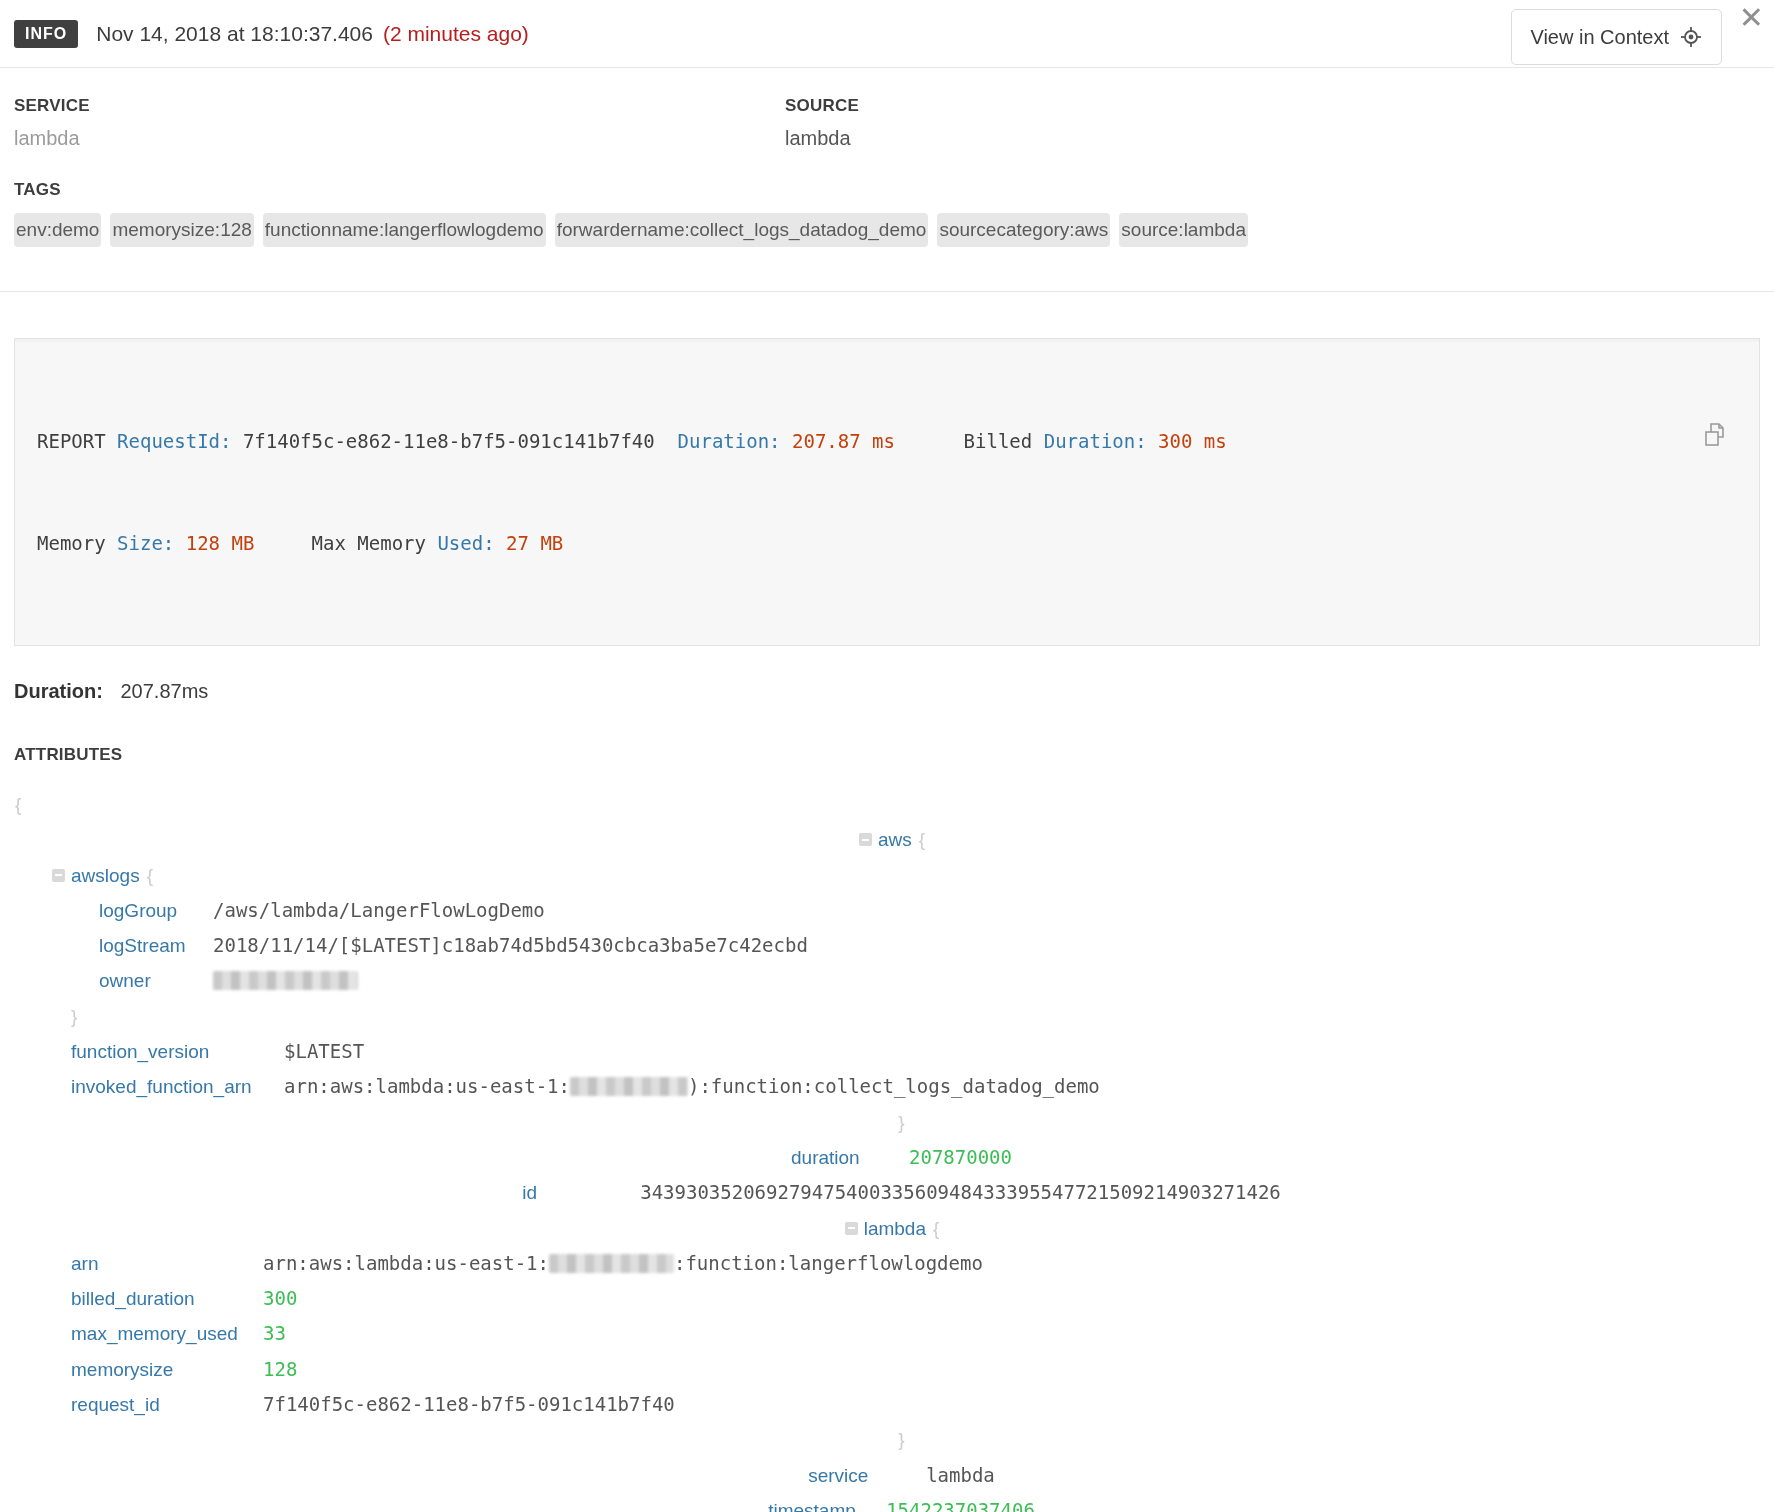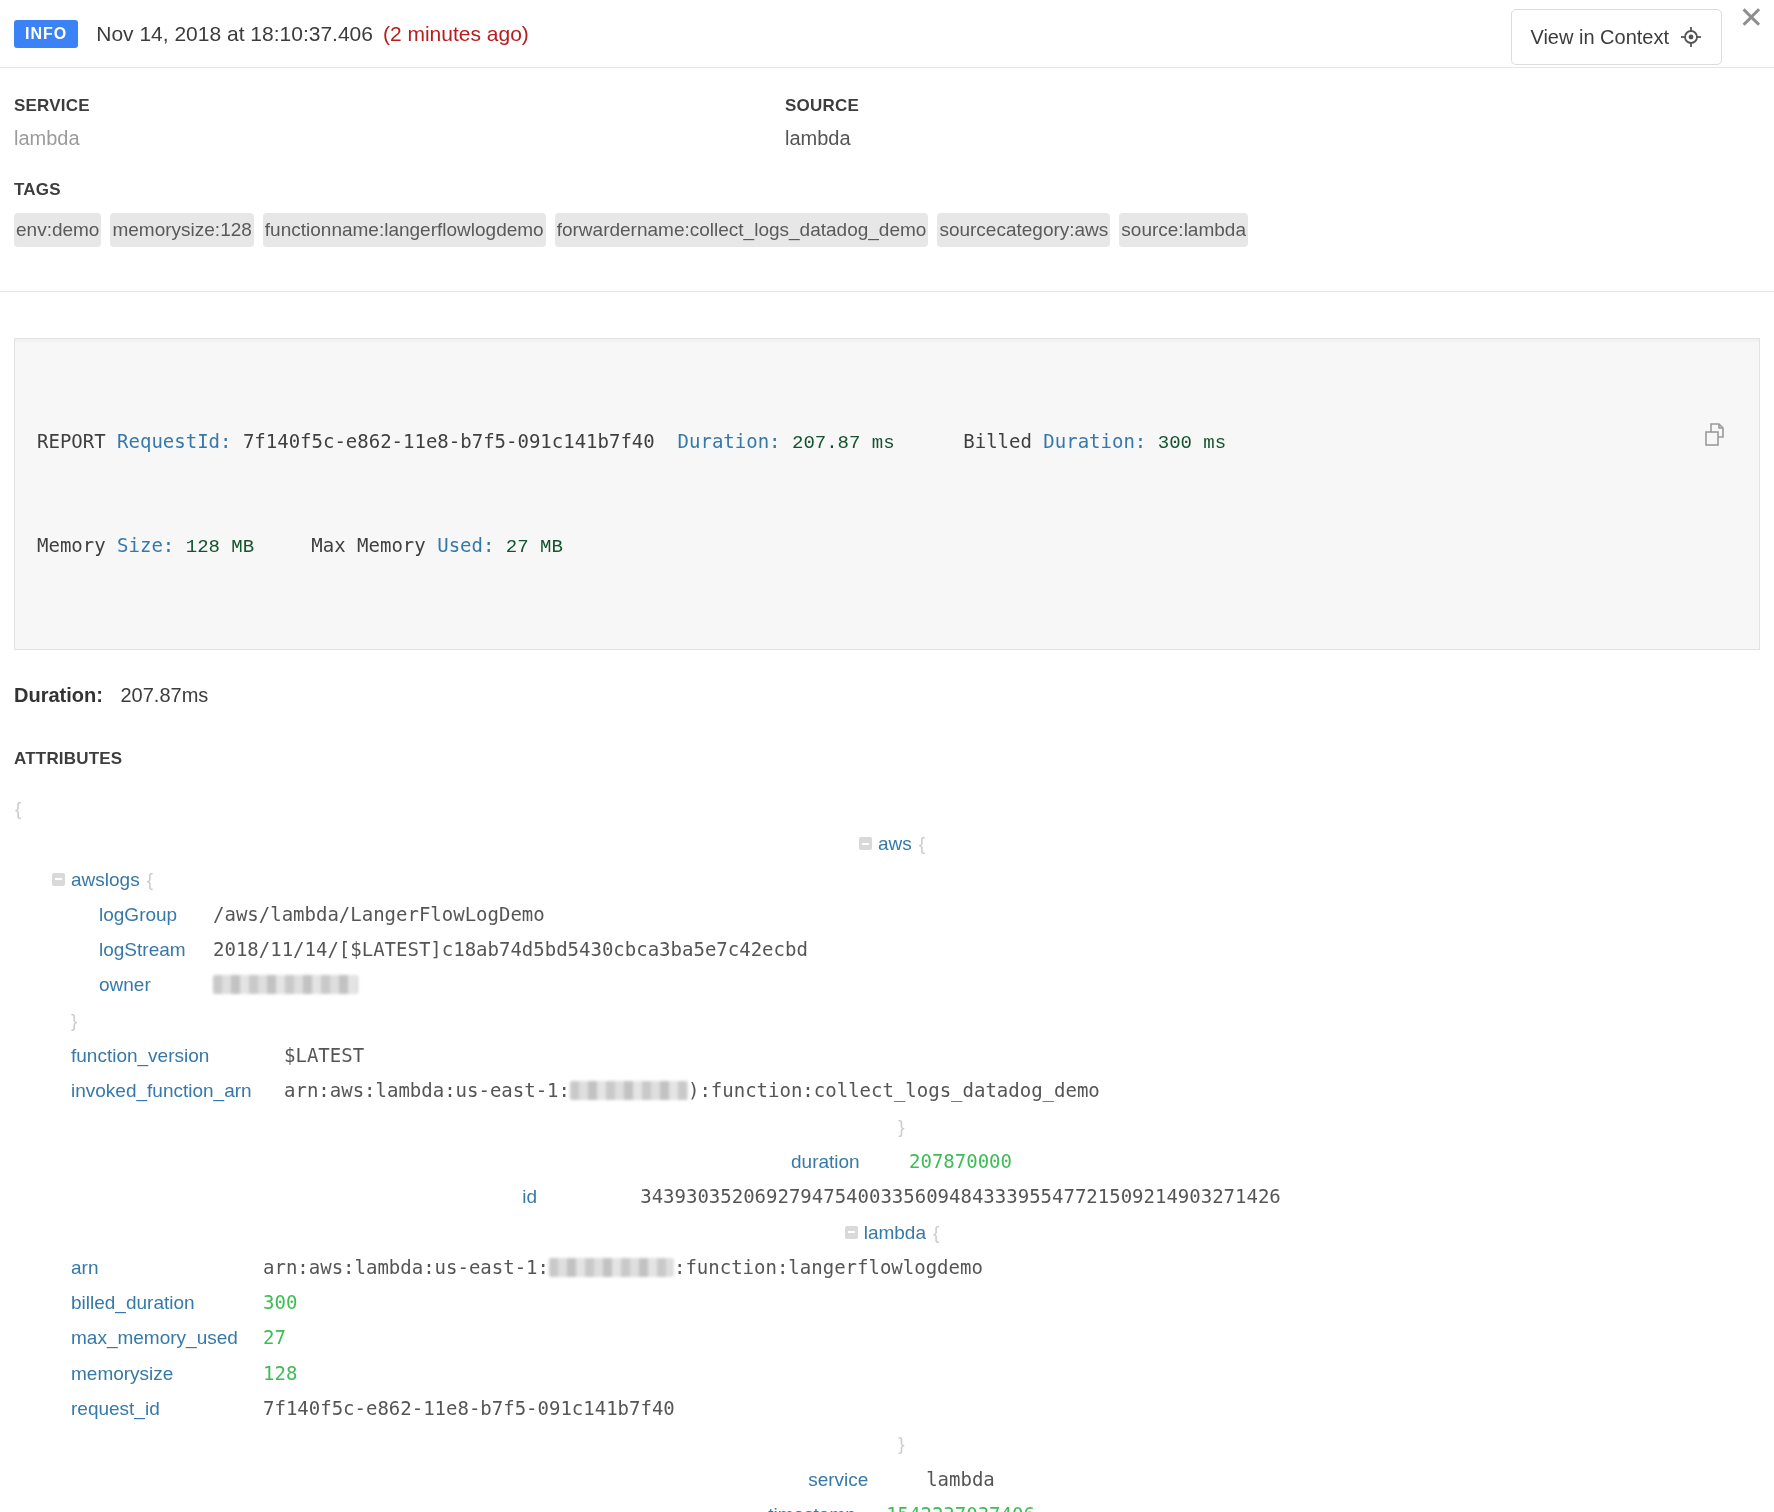--- a/index.html
+++ b/index.html
@@ -2,21 +2,21 @@
 <html><head>
 <meta charset="utf-8">
 <style>
   * { box-sizing: border-box; margin: 0; padding: 0; }
   html,body { width:1774px; height:1512px; background:#ffffff; overflow:hidden;
     font-family:"Liberation Sans", sans-serif; color:#3c3c3c; }
 
   
   .header { position:relative; height:68px; border-bottom:1px solid #e6e6e6;
     display:flex; align-items:center; padding:0 14px; }
-  .badge-info { background:#3b82f6; color:#ffffff; font-weight:bold; font-size:16px;
+  .badge-info { background:#404040; color:#ffffff; font-weight:bold; font-size:16px;
     letter-spacing:1px; padding:5px 11px; border-radius:3px; }
   .hdr-ts { margin-left:18px; font-size:21px; color:#3c3c3c;text-align:center; }
   .hdr-rel { margin-left:10px; font-size:21px; color:#b91c1c; }
   .ctx-btn { position:absolute; right:52px; top:9px; height:56px; display:flex;
     align-items:center; gap:10px; background:#fff; border:1px solid #dcdcdc;
     border-radius:5px; padding:0 18px; font-size:20px; color:#3c3c3c; cursor:pointer; }
   .close-x { position:absolute; right:6px; top:2px; font-size:30px; color:#8f8f8f;
     font-weight:300; cursor:pointer; line-height:32px; padding:0 4px; }
 
   
@@ -33,21 +33,21 @@
     padding:6px 2px; margin-right:9px; margin-bottom:16px; cursor:pointer; }
   .divider2 { border-bottom:1px solid #e6e6e6; margin-top:28px; }
 
   
   .msg-box { position:relative; margin:46px 14px 0 14px; background:#f7f7f7;
     border:1px solid #e2e2e2; box-shadow: inset 0 3px 0 rgba(0,0,0,0.02);
     padding:17px 22px; font-family:"DejaVu Sans Mono", monospace; font-size:19px;
     line-height:34px; white-space:pre; color:#3f3f3f; }
   .tok-plain { color:#3f3f3f; }
   .tok-key { color:#3679a9; }
-  .tok-num { color:#14532d;font-family:Liberation Mono, monospace; }
+  .tok-num { color:#c2410c; }
   .copy-btn { position:absolute; top:13px; right:14px; cursor:pointer; }
 
   
   .dur-line { padding:34px 14px 0 14px; font-size:20px; }
   .dur-label { font-weight:bold; color:#333; }
   .dur-value { margin-left:12px; color:#3c3c3c; }
 
   
   .attr-label { padding:42px 14px 0 14px; }
   .tree { padding:22px 14px 0 0; font-size:19px; }
@@ -199,21 +199,21 @@
     <div class="tree-row indent-2">
       <span class="tkey w-d">arn</span>
       <span class="tval">arn:aws:lambda:us-east-1:<span class="redacted" style="width: 125px;"></span>:function:langerflowlogdemo</span>
     </div>
     <div class="tree-row indent-2">
       <span class="tkey w-d">billed_duration</span>
       <span class="tval num">300</span>
     </div>
     <div class="tree-row indent-2">
       <span class="tkey w-d">max_memory_used</span>
-      <span class="tval num">27</span>
+      <span class="tval num">33</span>
     </div>
     <div class="tree-row indent-2">
       <span class="tkey w-d">memorysize</span>
       <span class="tval num">128</span>
     </div>
     <div class="tree-row indent-2">
       <span class="tkey w-d">request_id</span>
       <span class="tval">7f140f5c-e862-11e8-b7f5-091c141b7f40</span>
     </div>
     <div class="tree-row indent-1">

